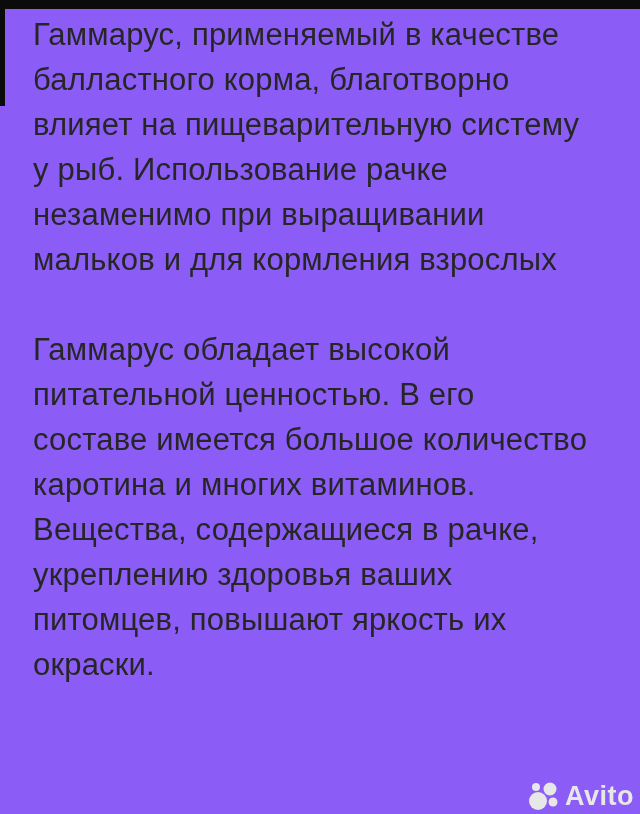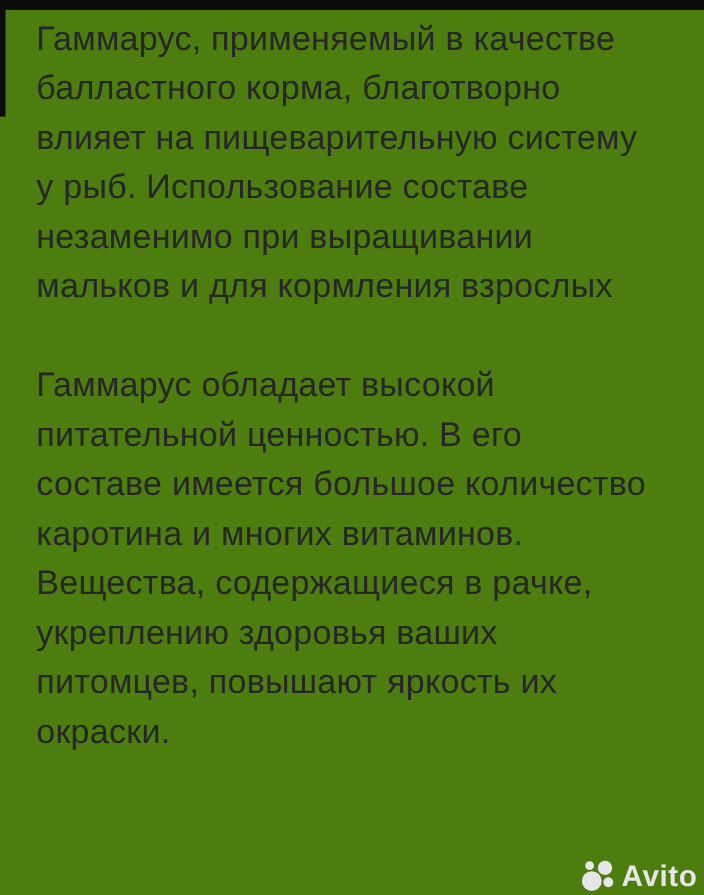--- a/index.html
+++ b/index.html
@@ -7,21 +7,21 @@
   body {
     background: #fbfbfb;
     font-family: "Liberation Sans", "DejaVu Sans", sans-serif;
     overflow: hidden;
     position: relative;
   }
   .screen {
     position: relative;
     width: 640px;
     height: 814px;
-    background: #4d7c0f;
+    background: #8b5cf6;
     padding-left: 19px;
   }
   .top-bar {
     position: absolute;
     top: 0; left: 0;
     width: 640px; height: 9px;
     background: #0b0b0b;
   }
   .left-strip {
     position: absolute;
@@ -66,21 +66,21 @@
 <div class="screen">
 
   <div class="top-bar"></div>
   <div class="left-strip"></div>
 
   <div class="text-block">
     <p>
       <span class="line">Гаммарус, применяемый в качестве</span>
       <span class="line">балластного корма, благотворно</span>
       <span class="line">влияет на пищеварительную систему</span>
-      <span class="line">у рыб. Использование составе</span>
+      <span class="line">у рыб. Использование рачке</span>
       <span class="line">незаменимо при выращивании</span>
       <span class="line">мальков и для кормления взрослых</span>
     </p>
     <p>
       <span class="line">Гаммарус обладает высокой</span>
       <span class="line">питательной ценностью. В его</span>
       <span class="line">составе имеется большое количество</span>
       <span class="line">каротина и многих витаминов.</span>
       <span class="line">Вещества, содержащиеся в рачке,</span>
       <span class="line">укреплению здоровья ваших</span>

